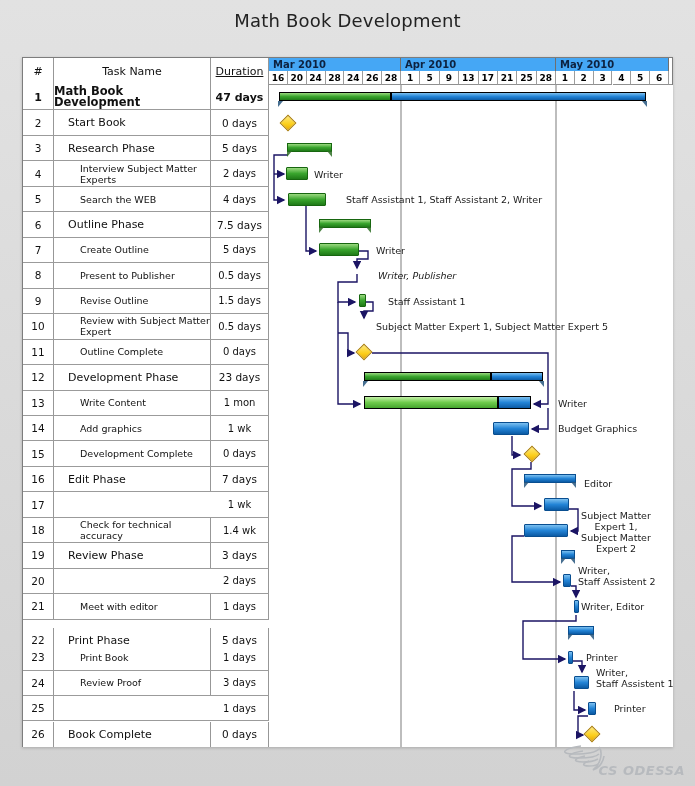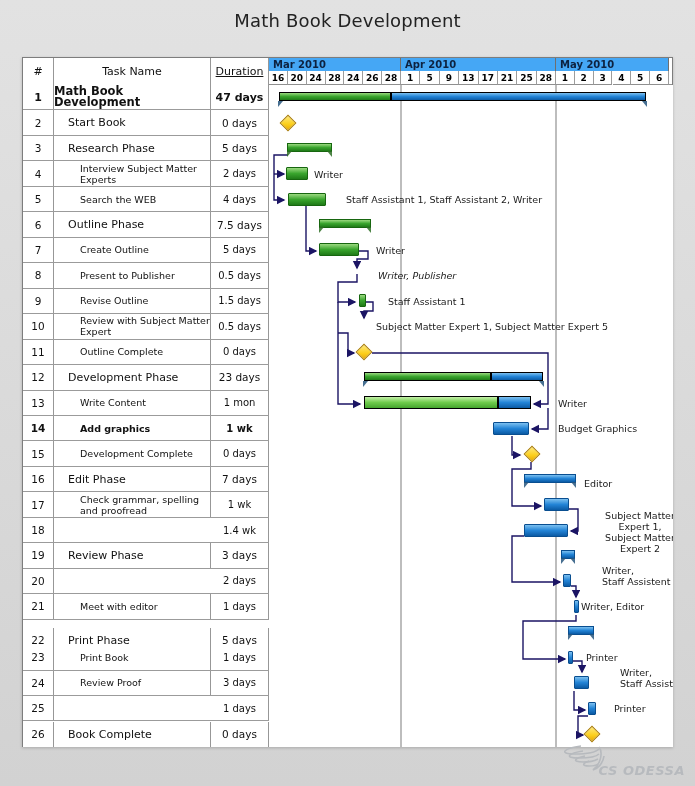--- a/index.html
+++ b/index.html
@@ -58,21 +58,21 @@
   .bar-summary{height:9px;border-radius:0;}
   .bar-summary::before{content:"";position:absolute;left:-1px;top:100%;width:0;height:0;
        border-top:6px solid var(--tc,#666);border-right:5px solid transparent;opacity:.85;}
   .bar-summary::after{content:"";position:absolute;right:-1px;top:100%;width:0;height:0;
        border-top:6px solid var(--tc,#666);border-left:5px solid transparent;opacity:.85;}
   .bar-split{border:none;}
   .bar-split .seg{position:absolute;top:0;height:100%;box-sizing:border-box;border:1px solid;}
   .ms{position:absolute;width:10px;height:10px;transform:rotate(45deg);
       background:linear-gradient(135deg,#ffe97a,#fbce1b 60%,#e8a909);border:1px solid #a87b06;}
   .blabel{position:absolute;font-size:9.5px;color:#1b1b1b;white-space:nowrap;line-height:11px;}
-  .blabel.multi{white-space:normal;margin-left:24px;}
+  .blabel.multi{white-space:normal;}
   .blabel.center{text-align:center;}
   .connsvg{position:absolute;left:0;top:0;pointer-events:none;}
   
   .logo{position:absolute;right:8px;bottom:4px;width:150px;height:38px;}
   .logo-text{position:absolute;right:2px;bottom:4px;font-size:13px;font-weight:bold;
              font-style:italic;color:#b7babe;letter-spacing:.5px;}
 </style>
 </head>
 <body>
 
@@ -173,42 +173,42 @@
       <div class="trow lv1" style="top: 280.06px; height: 25.46px;">
         <div class="cell cnum">12</div>
         <div class="cell cname">Development Phase</div>
         <div class="cell cdur">23 days</div>
       </div>
       <div class="trow lv2" style="top: 305.52px; height: 25.46px;">
         <div class="cell cnum">13</div>
         <div class="cell cname">Write Content</div>
         <div class="cell cdur">1 mon</div>
       </div>
-      <div class="trow lv2" style="top: 330.98px; height: 25.46px; font-weight: bold;">
+      <div class="trow lv2" style="top: 330.98px; height: 25.46px;">
         <div class="cell cnum">14</div>
         <div class="cell cname">Add graphics</div>
         <div class="cell cdur">1 wk</div>
       </div>
       <div class="trow lv2" style="top: 356.44px; height: 25.46px;">
         <div class="cell cnum">15</div>
         <div class="cell cname">Development Complete</div>
         <div class="cell cdur">0 days</div>
       </div>
       <div class="trow lv1" style="top: 381.9px; height: 25.46px;">
         <div class="cell cnum">16</div>
         <div class="cell cname">Edit Phase</div>
         <div class="cell cdur">7 days</div>
       </div>
       <div class="trow lv2" style="top: 407.36px; height: 25.46px;">
         <div class="cell cnum">17</div>
-        <div class="cell cname">Check grammar, spelling and proofread</div>
         <div class="cell cdur">1 wk</div>
       </div>
       <div class="trow lv2" style="top: 432.82px; height: 25.46px;">
         <div class="cell cnum">18</div>
+        <div class="cell cname">Check for technical accuracy</div>
         <div class="cell cdur">1.4 wk</div>
       </div>
       <div class="trow lv1" style="top: 458.28px; height: 25.46px;">
         <div class="cell cnum">19</div>
         <div class="cell cname">Review Phase</div>
         <div class="cell cdur">3 days</div>
       </div>
       <div class="trow lv2" style="top: 483.74px; height: 25.46px;">
         <div class="cell cnum">20</div>
         <div class="cell cdur">2 days</div>

